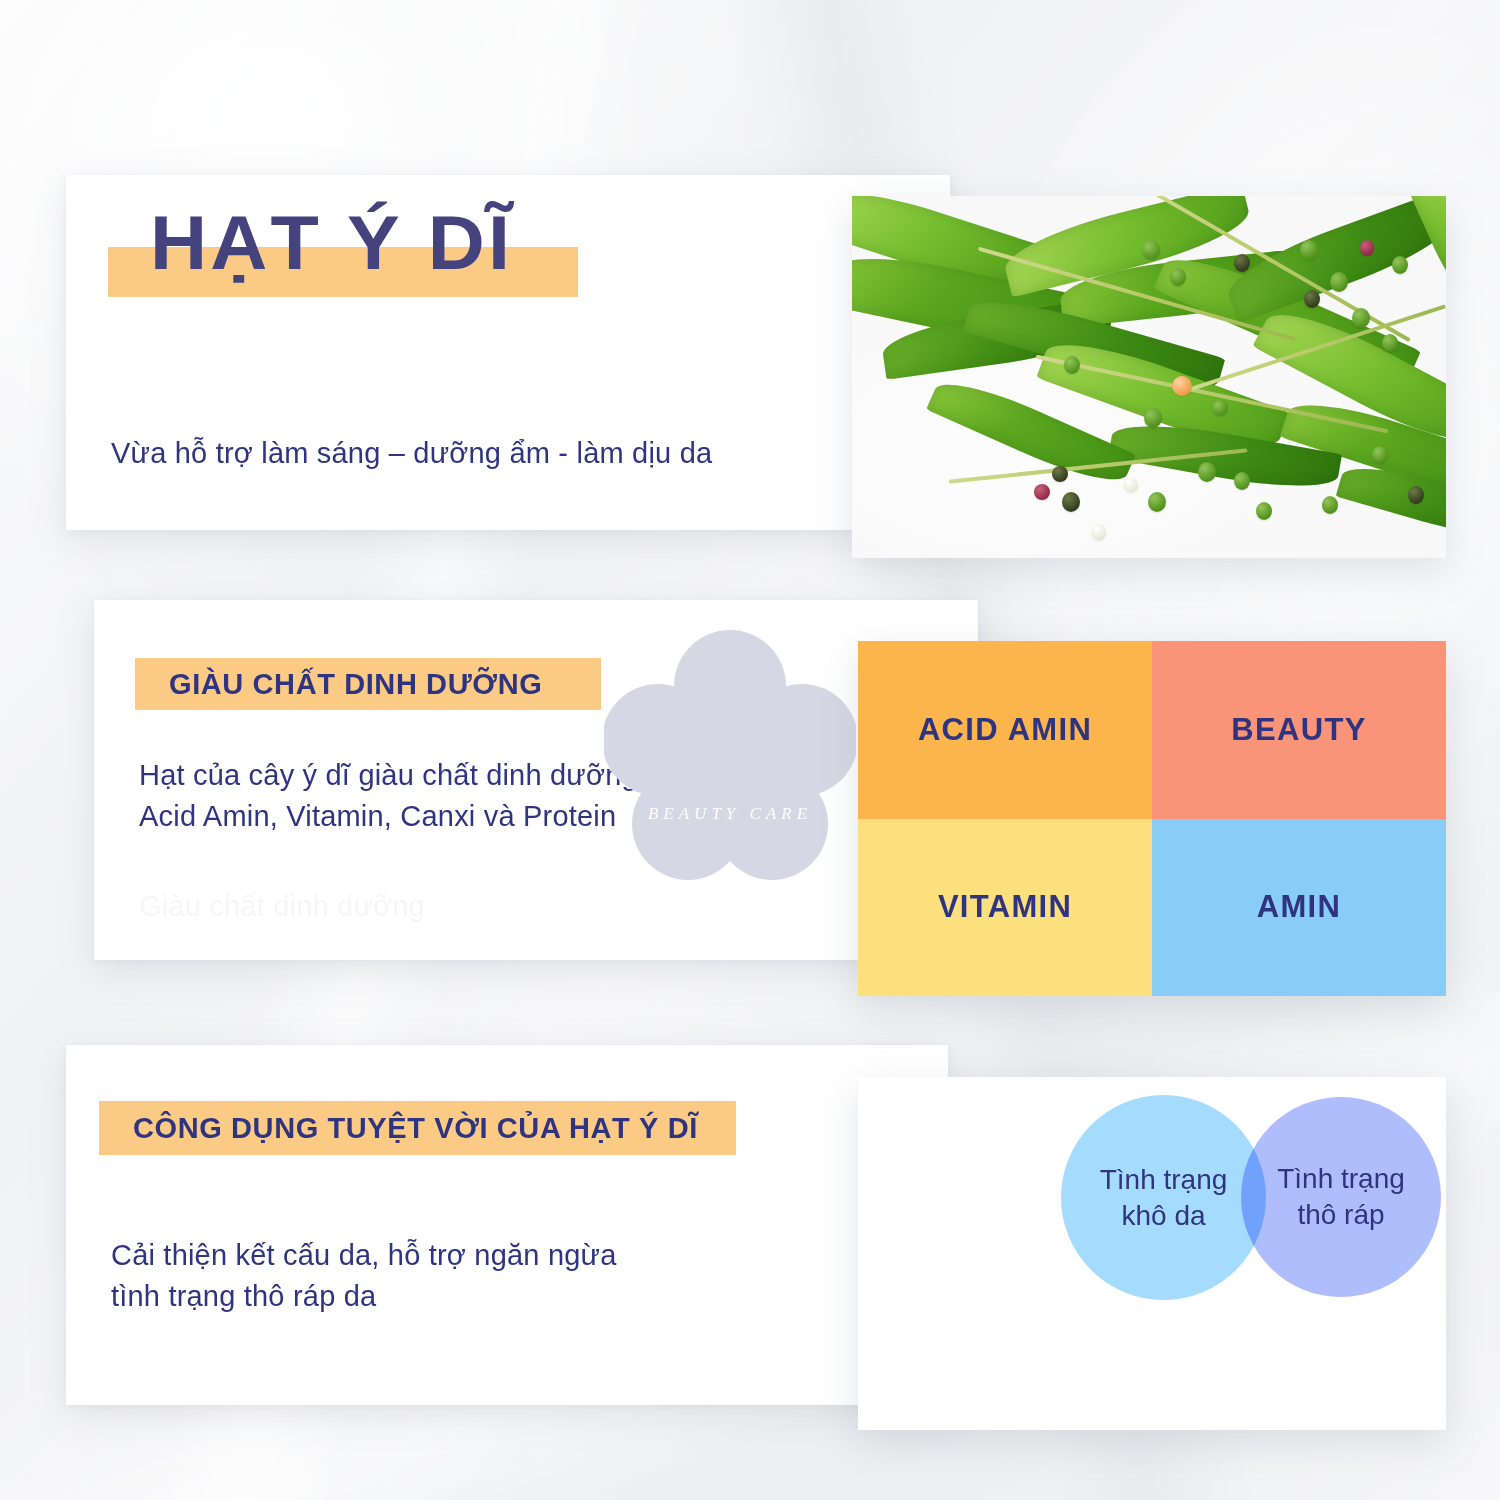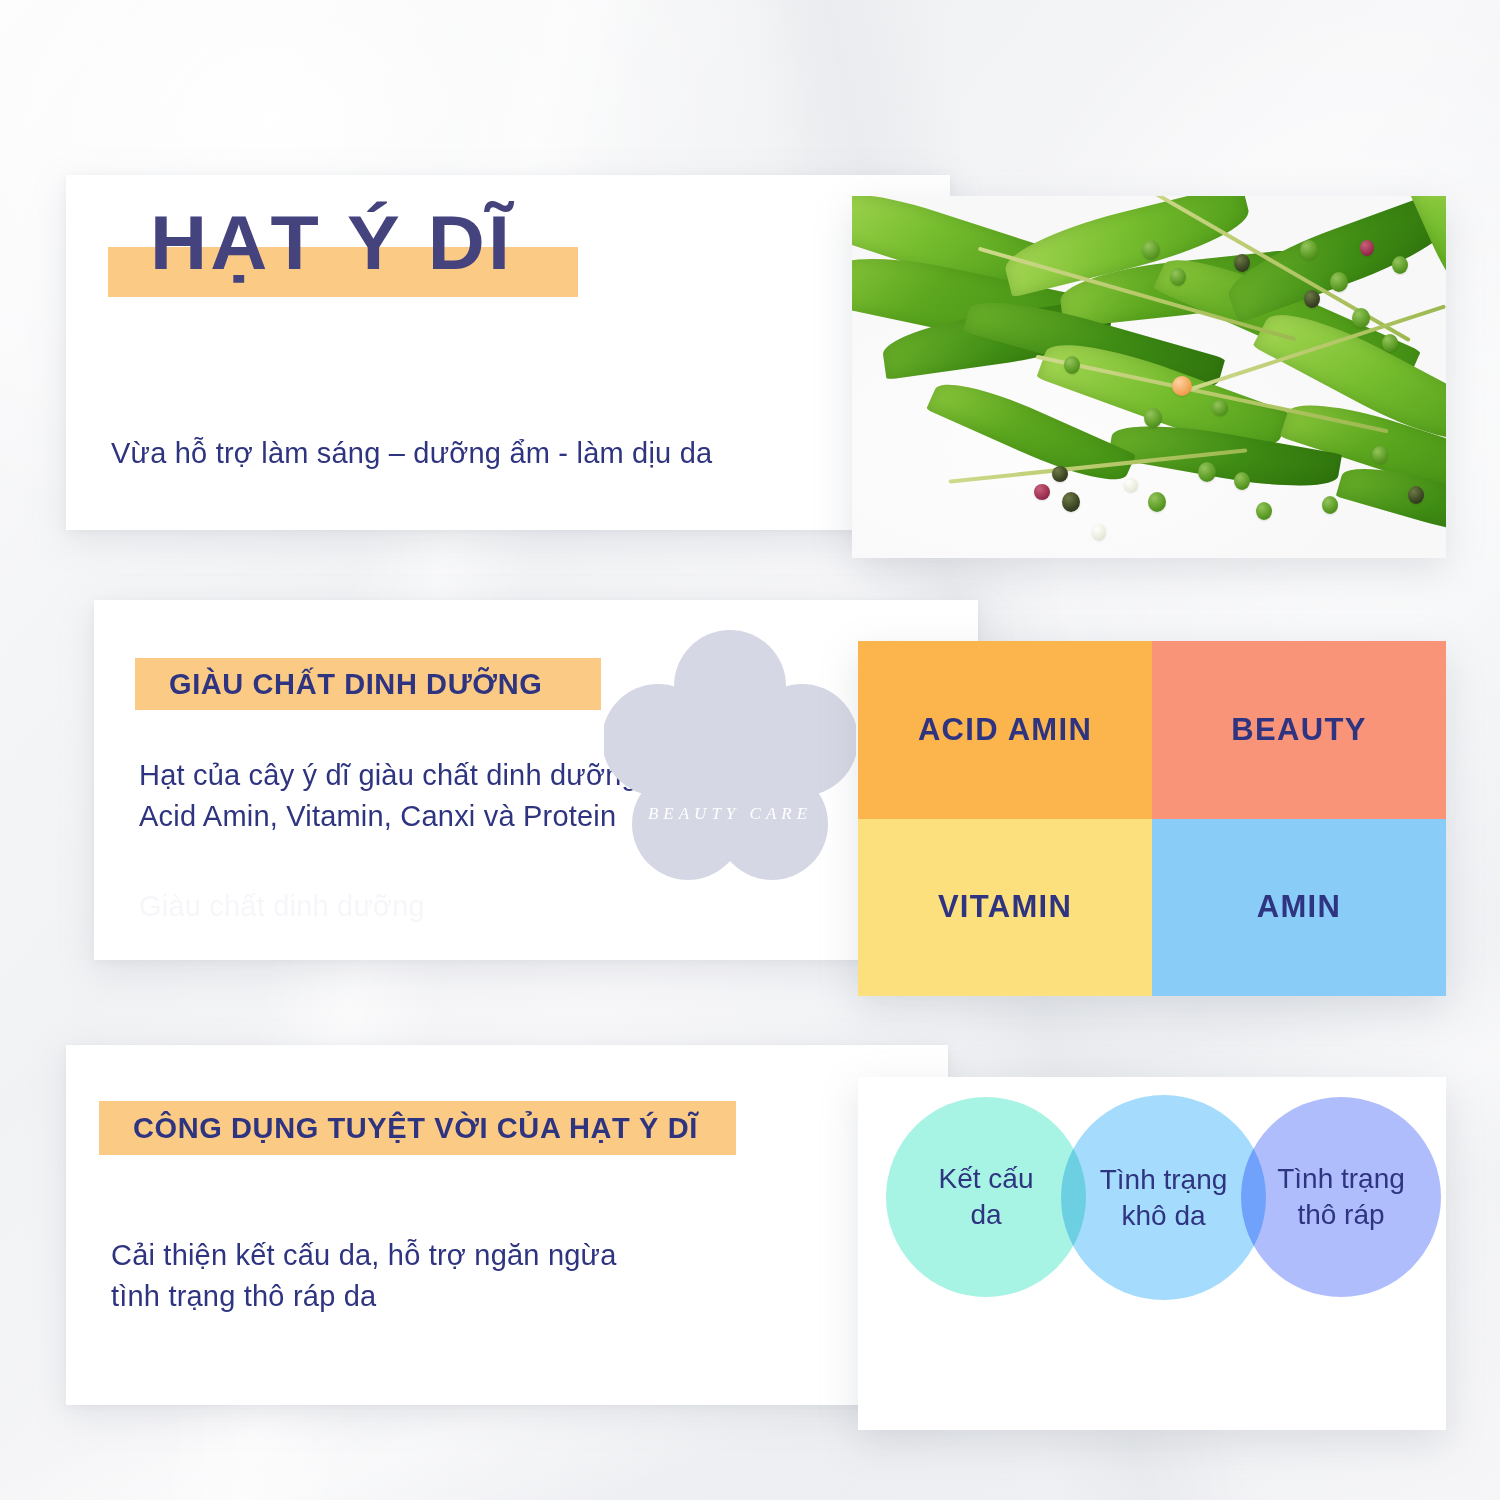--- a/index.html
+++ b/index.html
@@ -310,19 +310,17 @@
 
 <div class="card white-card" id="sec3-text-card">
   <div class="label-chip" id="sec3-chip">
     <span>CÔNG DỤNG TUYỆT VỜI CỦA HẠT Ý DĨ</span>
   </div>
   <div class="body-text" id="sec3-p1">Cải thiện kết cấu da, hỗ trợ ngăn ngừa
 tình trạng thô ráp da</div>
 </div>
 
 <div class="card" id="sec3-venn-card">
-  <div class="venn-circle" id="venn-1" style="background:#a7f3e4;">Kết cấu
-da</div>
   <div class="venn-circle" id="venn-2" style="background:#a5dbfd;">Tình trạng
 khô da</div>
   <div class="venn-circle" id="venn-3" style="background:#afbdfd;">Tình trạng
 thô ráp</div>
 </div>
 
 </body></html>

